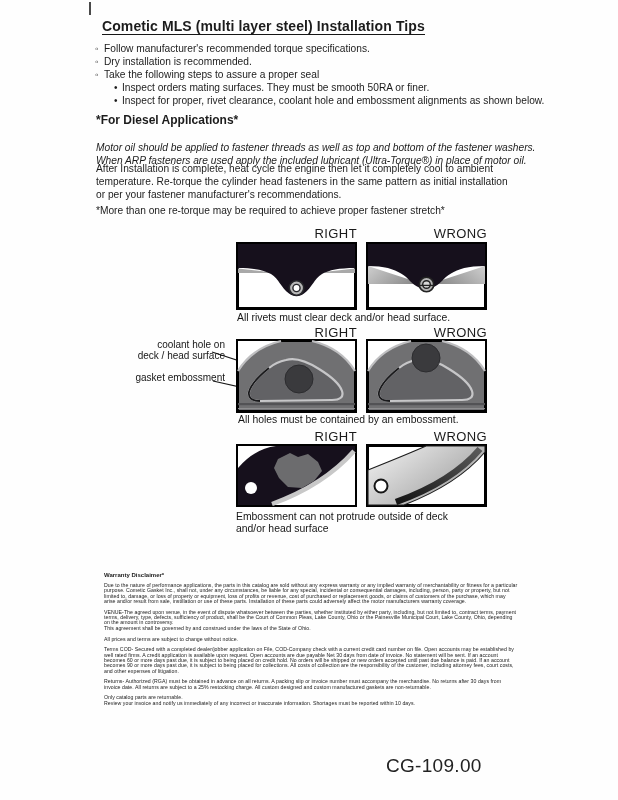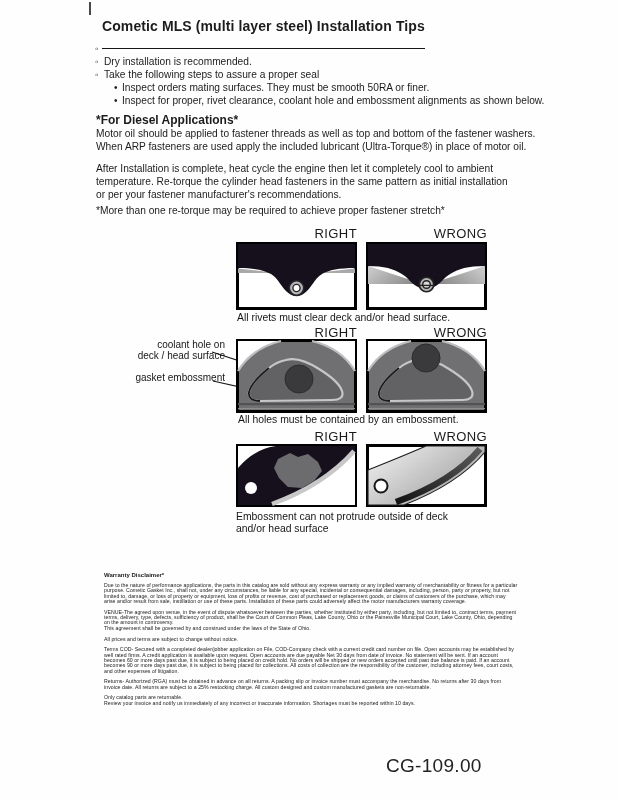--- a/index.html
+++ b/index.html
@@ -7,31 +7,31 @@
     width:618px;height:800px;position:relative;background:#ffffff;
     font-family:"Liberation Sans", sans-serif;color:#1c1c1c;
     -webkit-font-smoothing:antialiased;
   }
   .sheet{position:absolute;inset:0;background:#fefefe;overflow:hidden;}
   .artifact{position:absolute;left:89px;top:2px;width:1.5px;height:13px;background:#4a4a4a;}
 
   .title{
     position:absolute;left:102px;top:18px;margin:0;
     font-size:14px;font-weight:bold;letter-spacing:0.1px;
-    border-bottom:1.7px solid #161616;padding-bottom:14px;display:inline-block;
+    border-bottom:1.7px solid #161616;padding-bottom:0;display:inline-block;
   }
   .bullets{position:absolute;left:95px;top:43px;width:470px;font-size:10.2px;}
   .b-row{display:flex;line-height:12.9px;}
   .b-row.sub{margin-left:19px;}
   .b-dot{width:9px;flex:0 0 9px;font-size:10px;}
   .b-dot.solid{width:8px;flex:0 0 8px;}
 
   .diesel-h{position:absolute;left:96px;top:113px;margin:0;font-size:12px;font-weight:bold;}
   .para{position:absolute;left:96px;margin:0;font-size:10.2px;line-height:13px;white-space:pre-line;width:475px;}
-  .p1{top:127px;}
+  .p1{top:141px;font-style:italic;}
   .p2{top:162px;}
   .p3{top:204px;}
 
   .flabel{position:absolute;width:121px;text-align:right;font-size:13px;font-weight:500;letter-spacing:0.4px;color:#1a1a1a;}
   .col1{left:236px;} .col2{left:366px;}
   .f1-lab{top:226px;} .f2-lab{top:325px;} .f3-lab{top:429px;}
   .panel{position:absolute;display:block;}
   .f1-pan{top:242px;} .f2-pan{top:339px;} .f3-pan{top:444px;}
 
   .caption{position:absolute;font-size:10.4px;line-height:12.2px;white-space:pre-line;color:#161616;}
@@ -54,20 +54,21 @@
 <body>
 
 <div class="sheet">
   <div class="artifact"></div>
 
   <h1 class="title">Cometic MLS (multi layer steel) Installation Tips</h1>
 
   <div class="bullets">
     <div class="b-row">
       <span class="b-dot">◦</span>
+      <span class="b-text">Follow manufacturer's recommended torque specifications.</span>
     </div>
     <div class="b-row">
       <span class="b-dot">◦</span>
       <span class="b-text">Dry installation is recommended.</span>
     </div>
     <div class="b-row">
       <span class="b-dot">◦</span>
       <span class="b-text">Take the following steps to assure a proper seal</span>
     </div>
     <div class="b-row sub">

